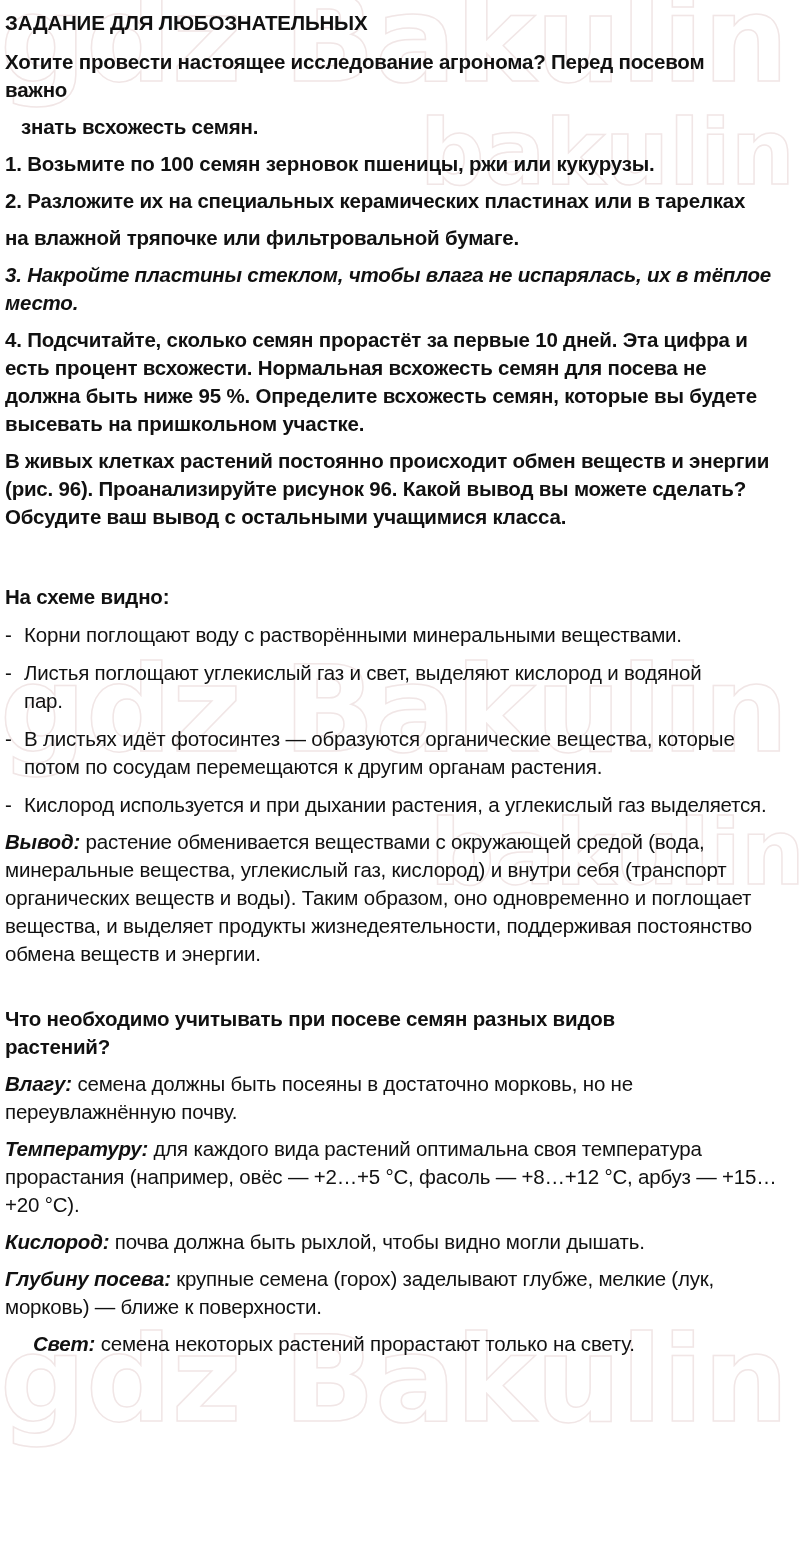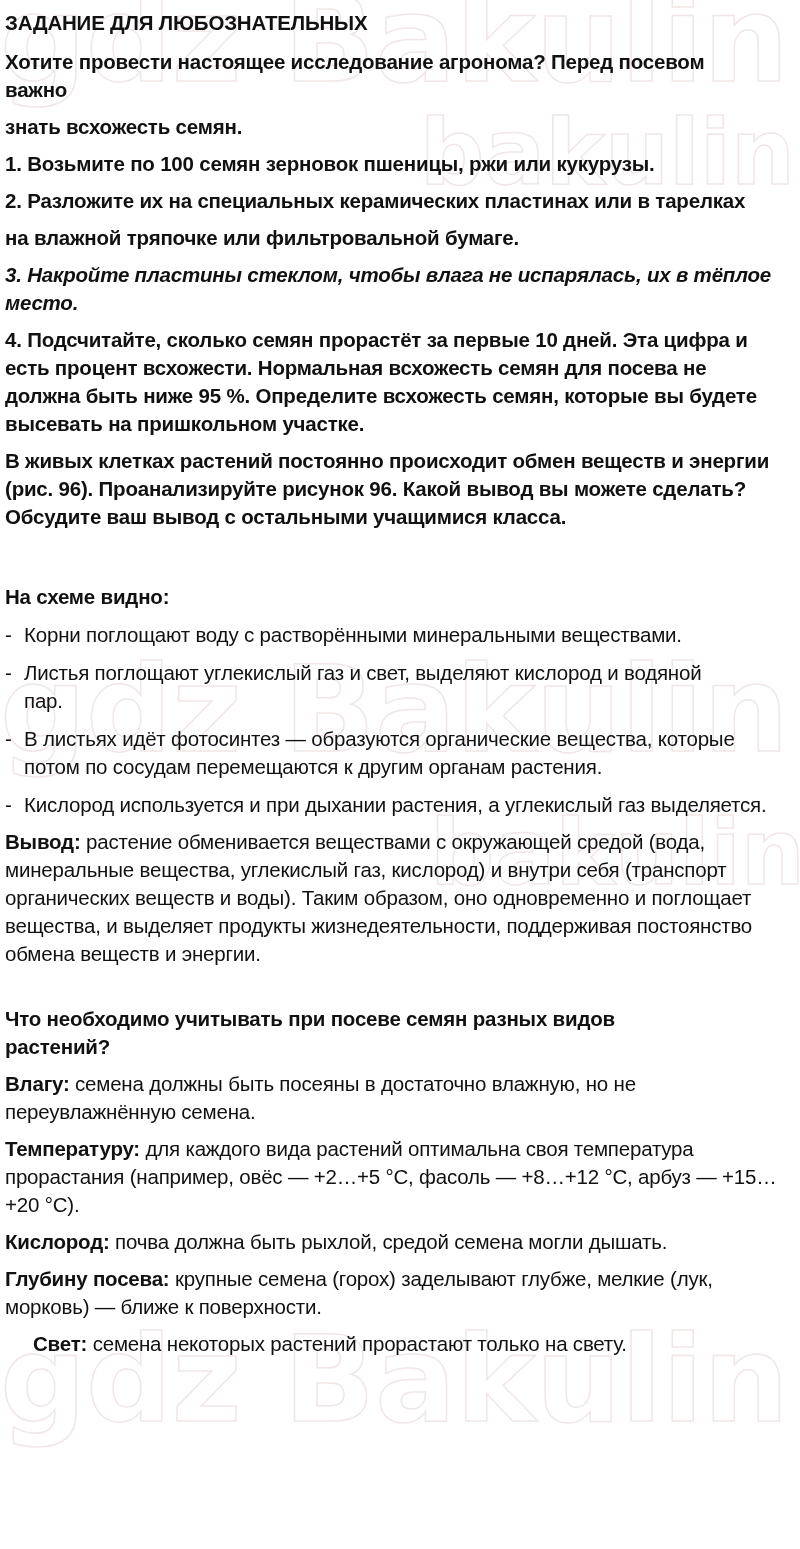--- a/index.html
+++ b/index.html
@@ -12,36 +12,36 @@
     font-family: "DejaVu Sans", sans-serif; font-weight: bold;
     color: transparent; -webkit-text-stroke: 1.5px #f1e6e6;
     white-space: nowrap;
   }
   .content { position: absolute; left: 5px; top: 0; width: 792px; z-index: 1; }
   p { margin: 0; }
   .b { font-weight: bold; font-size: 20.5px; line-height: 28px; letter-spacing: -0.2px; }
   .n { font-size: 20.5px; line-height: 28px; letter-spacing: -0.2px; }
   .bullet { display: flex; }
   .dash { width: 19px; flex: 0 0 19px; }
-  .lbl { font-weight: bold; }
+  .lbl { font-weight: bold; font-style: italic; }
 </style>
 </head>
 <body>
 
 <div class="watermark" style="left:0;top:-30px;font-size:120px;"><span>gdz</span> <span>Bakulin</span></div>
 <div class="watermark" style="left:420px;top:100px;font-size:90px;"><span>bakulin</span></div>
 <div class="watermark" style="left:0;top:640px;font-size:120px;"><span>gdz</span> <span>Bakulin</span></div>
 <div class="watermark" style="left:430px;top:800px;font-size:90px;"><span>bakulin</span></div>
 <div class="watermark" style="left:0;top:1310px;font-size:120px;"><span>gdz</span> <span>Bakulin</span></div>
 
 <div class="content">
 
   <p class="b" style="margin-top:9px;">ЗАДАНИЕ ДЛЯ ЛЮБОЗНАТЕЛЬНЫХ</p>
   <p class="b" style="margin-top:11px;width:720px;">Хотите провести настоящее исследование агронома? Перед посевом важно</p>
-  <p class="b" style="margin-top:9px;">знать всхожесть семян.</p>
+  <p class="b" style="margin-top:9px;margin-left:16px;">знать всхожесть семян.</p>
   <p class="b" style="margin-top:9px;">1. Возьмите по 100 семян зерновок пшеницы, ржи или кукурузы.</p>
   <p class="b" style="margin-top:9px;width:770px;">2. Разложите их на специальных керамических пластинах или в тарелках</p>
   <p class="b" style="margin-top:9px;">на влажной тряпочке или фильтровальной бумаге.</p>
   <p class="b" style="margin-top:9px;width:770px;font-style:italic;">3. Накройте пластины стеклом, чтобы влага не испарялась, их в тёплое место.</p>
   <p class="b" style="margin-top:9px;width:770px;">4. Подсчитайте, сколько семян прорастёт за первые 10 дней. Эта цифра и есть процент всхожести. Нормальная всхожесть семян для посева не должна быть ниже 95 %. Определите всхожесть семян, которые вы будете высевать на пришкольном участке.</p>
   <p class="b" style="margin-top:9px;width:795px;">В живых клетках растений постоянно происходит обмен веществ и энергии (рис. 96). Проанализируйте рисунок 96. Какой вывод вы можете сделать? Обсудите ваш вывод с остальными учащимися класса.</p>
 
   <p class="n" style="margin-top:52px;font-weight:bold;">На схеме видно:</p>
 
   <div>
@@ -63,27 +63,27 @@
     </div>
   </div>
 
   <p class="n" style="margin-top:9px;width:795px;">
     <span class="lbl">Вывод:</span><span> растение обменивается веществами с окружающей средой (вода, минеральные вещества, углекислый газ, кислород) и внутри себя (транспорт органических веществ и воды). Таким образом, оно одновременно и поглощает вещества, и выделяет продукты жизнедеятельности, поддерживая постоянство обмена веществ и энергии.</span>
   </p>
 
   <p class="b" style="margin-top:37px;width:720px;">Что необходимо учитывать при посеве семян разных видов растений?</p>
 
   <p class="n" style="margin-top:9px;width:760px;">
-    <span class="lbl">Влагу:</span><span> семена должны быть посеяны в достаточно влажную, но не переувлажнённую семена.</span>
+    <span class="lbl">Влагу:</span><span> семена должны быть посеяны в достаточно морковь, но не переувлажнённую почву.</span>
   </p>
   <p class="n" style="margin-top:9px;width:795px;">
     <span class="lbl">Температуру:</span><span> для каждого вида растений оптимальна своя температура прорастания (например, овёс — +2…+5 °С, фасоль — +8…+12 °С, арбуз — +15…+20 °С).</span>
   </p>
   <p class="n" style="margin-top:9px;">
-    <span class="lbl">Кислород:</span><span> почва должна быть рыхлой, средой семена могли дышать.</span>
+    <span class="lbl">Кислород:</span><span> почва должна быть рыхлой, чтобы видно могли дышать.</span>
   </p>
   <p class="n" style="margin-top:9px;width:785px;">
     <span class="lbl">Глубину посева:</span><span> крупные семена (горох) заделывают глубже, мелкие (лук, морковь) — ближе к поверхности.</span>
   </p>
   <p class="n" style="margin-top:9px;margin-left:28px;">
     <span class="lbl">Свет:</span><span> семена некоторых растений прорастают только на свету.</span>
   </p>
 
 </div>
 

